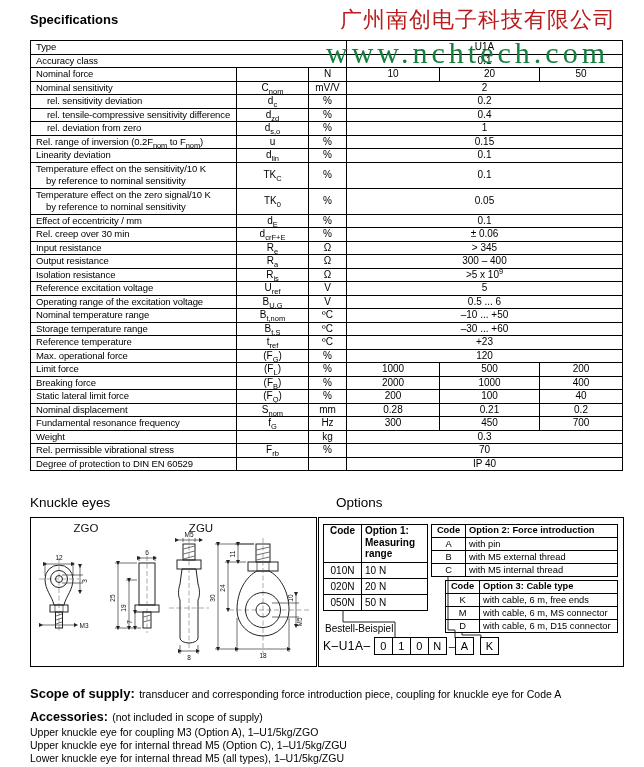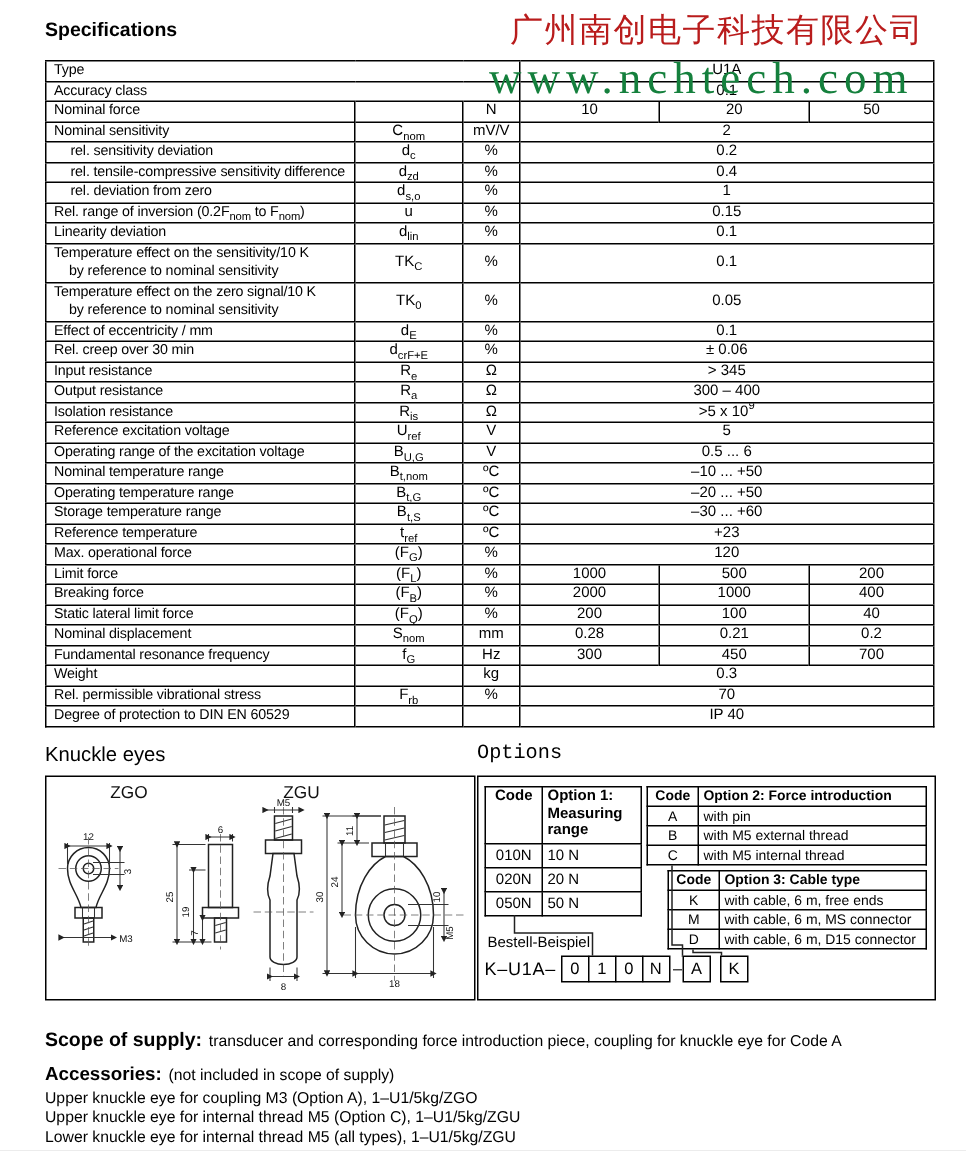--- a/index.html
+++ b/index.html
@@ -220,28 +220,20 @@
           <tr class="grp">
             <td class="name">
               <div>Nominal temperature range</div>
             </td>
             <td class="sym">B<sub>t,nom</sub></td>
             <td class="unit">ºC</td>
             <td class="val" colspan="3">–10 ... +50</td>
           </tr>
           <tr>
             <td class="name">
-              <div>Operating temperature range</div>
-            </td>
-            <td class="sym">B<sub>t,G</sub></td>
-            <td class="unit">ºC</td>
-            <td class="val" colspan="3">–20 ... +50</td>
-          </tr>
-          <tr>
-            <td class="name">
               <div>Storage temperature range</div>
             </td>
             <td class="sym">B<sub>t,S</sub></td>
             <td class="unit">ºC</td>
             <td class="val" colspan="3">–30 ... +60</td>
           </tr>
           <tr>
             <td class="name">
               <div>Reference temperature</div>
             </td>
@@ -441,21 +433,21 @@
         <text class="dim" x="232" y="140" text-anchor="middle">18</text>
         <line class="thin" x1="241" y1="85" x2="268" y2="85"></line>
         <line class="thin" x1="241" y1="99" x2="268" y2="99"></line>
         <line class="thin" x1="265" y1="76" x2="265" y2="108" marker-start="url(#ar)" marker-end="url(#ar)"></line>
         <text class="dim" x="262" y="80" text-anchor="middle" transform="rotate(-90 262 80)">10</text>
         <text class="dim" x="271" y="104" text-anchor="middle" transform="rotate(-90 271 104)">M5</text>
       </g>
     </svg>
   </div>
 
-  <div class="abs h2" style="left:318px;top:495px;font-family:Liberation Mono, monospace;">Options</div>
+  <div class="abs h2" style="left:336px;top:495px;">Options</div>
   <div class="abs panel" id="options-box">
     <table class="opt" id="opt1">
       <colgroup>
           <col style="width:38px">
           <col style="width:66px">
         </colgroup>
       <tbody>
           <tr>
             <th class="code">Code</th>
             <th>Option 1: Measuring range</th>

